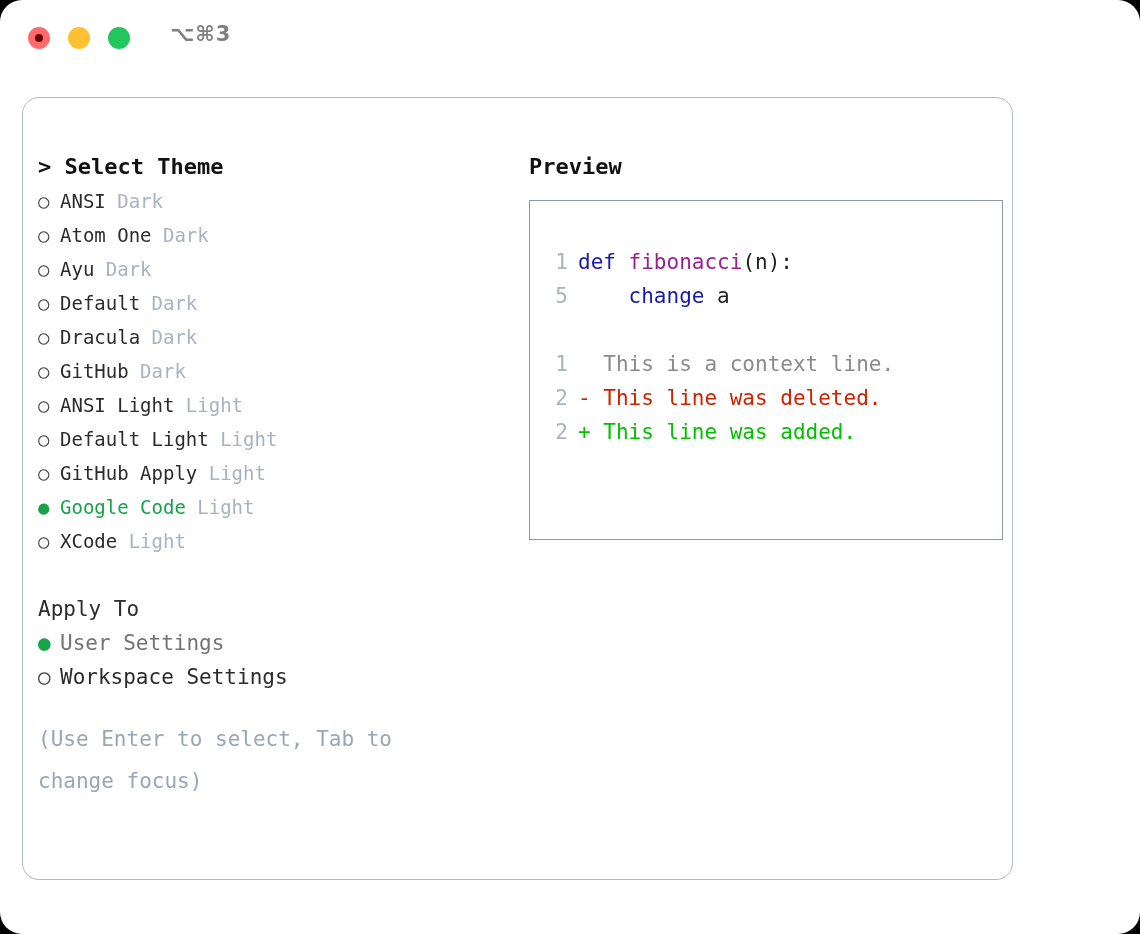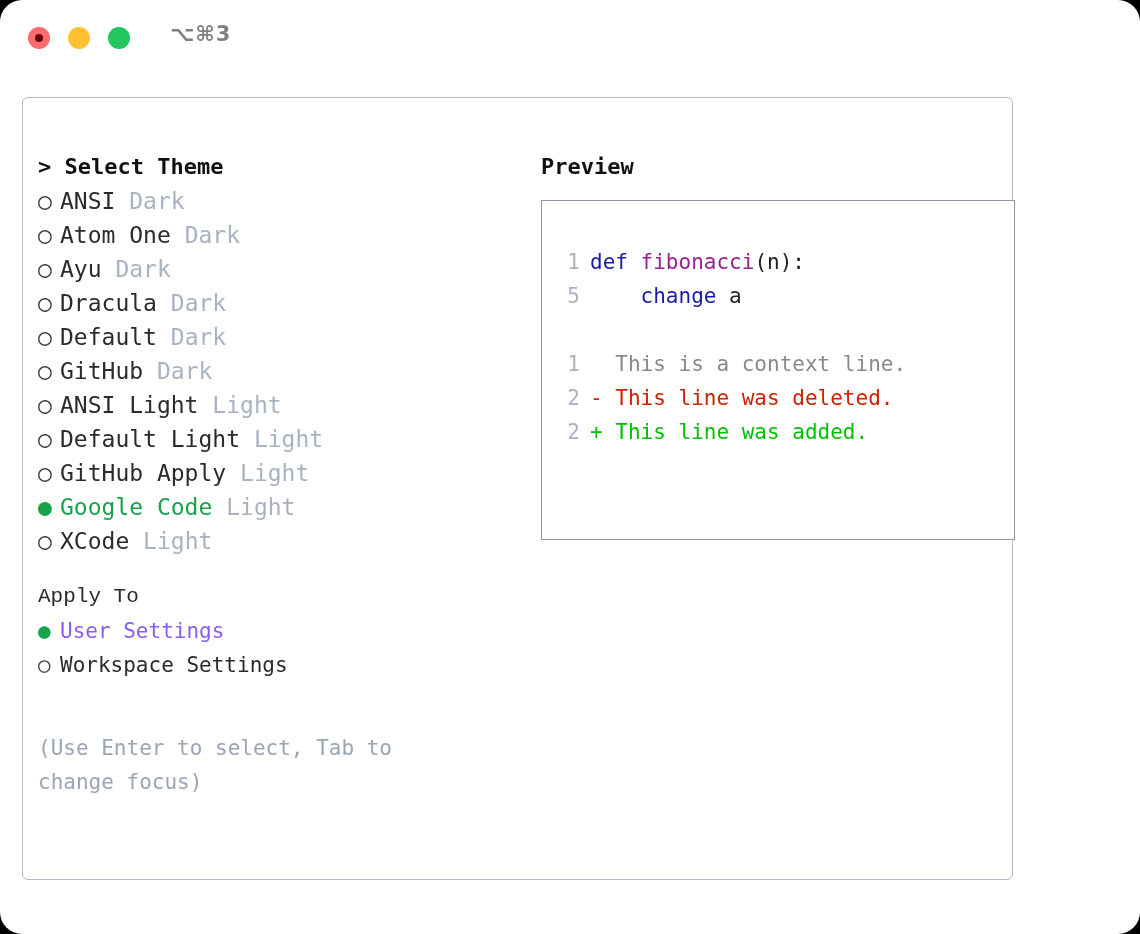--- a/index.html
+++ b/index.html
@@ -60,21 +60,21 @@
     white-space: pre;
   }
 
   
   #panel {
     position: absolute;
     left: 22px; top: 97px;
     width: 991px;
     height: 783px;
     border: 1.6px solid #b0bac8;
-    border-radius: 6px;
+    border-radius: 17px;
     background: #ffffff;
     box-sizing: border-box;
   }
 
   
   #left-col {
     position: absolute;
     left: 15px; top: 52px;
     width: 430px;
   }
@@ -82,64 +82,63 @@
     font-size: 22px;
     font-weight: 700;
     color: #111111;
     white-space: pre;
     line-height: 34px;
     height: 34px;
   }
   .theme-row {
     height: 34px;
     line-height: 34px;
-    font-size: 23px;
+    font-size: 19px;
     color: #333333;
     white-space: pre;
   }
   .bullet {
     display: inline-block;
     width: 22px;
     color: #444444;
   }
   .bullet.sel { color: #16a34a; }
   .theme-name { color: #2b2b2b; }
   .theme-row.selected .theme-name { color: #16a34a; }
   .theme-kind { color: #a8b2c0; }
 
   #apply-to-header {
     height: 34px;
     line-height: 34px;
     font-size: 21px;
     color: #2b2b2b;
     white-space: pre;
-    margin-top: 22px;
-    font-family: Liberation Mono, monospace;
+    margin-top: 34px;
   }
   .apply-row {
     height: 34px;
     line-height: 34px;
     font-size: 21px;
     color: #2b2b2b;
     white-space: pre;
   }
-  .apply-row.selected .apply-name { color: #8b5cf6; }
+  .apply-row.selected .apply-name { color: #737373; }
 
   #hint {
-    margin-top: 49px;
-    font-size: 21px;
-    line-height: 34px;
+    margin-top: 24px;
+    font-size: 21px;
+    line-height: 42px;
     color: #9aa5b5;
     width: 400px;
   }
 
   
   #right-col {
     position: absolute;
-    left: 502px; top: 52px;
+    left: 490px; top: 52px;
     width: 490px;
     padding-left: 16px;
   }
   #preview-header {
     font-size: 22px;
     font-weight: 700;
     color: #111111;
     line-height: 34px;
     white-space: pre;
   }
@@ -194,22 +193,22 @@
   </div>
 
   <div id="panel">
 
     <div id="left-col">
       <div id="select-theme-header">&gt; Select Theme</div>
       <div id="theme-list">
           <div class="theme-row"><span class="bullet">○</span><span class="theme-name">ANSI</span> <span class="theme-kind">Dark</span></div>
           <div class="theme-row"><span class="bullet">○</span><span class="theme-name">Atom One</span> <span class="theme-kind">Dark</span></div>
           <div class="theme-row"><span class="bullet">○</span><span class="theme-name">Ayu</span> <span class="theme-kind">Dark</span></div>
+          <div class="theme-row"><span class="bullet">○</span><span class="theme-name">Default</span> <span class="theme-kind">Dark</span></div>
           <div class="theme-row"><span class="bullet">○</span><span class="theme-name">Dracula</span> <span class="theme-kind">Dark</span></div>
-          <div class="theme-row"><span class="bullet">○</span><span class="theme-name">Default</span> <span class="theme-kind">Dark</span></div>
           <div class="theme-row"><span class="bullet">○</span><span class="theme-name">GitHub</span> <span class="theme-kind">Dark</span></div>
           <div class="theme-row"><span class="bullet">○</span><span class="theme-name">ANSI Light</span> <span class="theme-kind">Light</span></div>
           <div class="theme-row"><span class="bullet">○</span><span class="theme-name">Default Light</span> <span class="theme-kind">Light</span></div>
           <div class="theme-row"><span class="bullet">○</span><span class="theme-name">GitHub Apply</span> <span class="theme-kind">Light</span></div>
           <div class="theme-row selected"><span class="bullet sel">●</span><span class="theme-name">Google Code</span> <span class="theme-kind">Light</span></div>
           <div class="theme-row"><span class="bullet">○</span><span class="theme-name">XCode</span> <span class="theme-kind">Light</span></div>
         </div>
 
       <div id="apply-to-header">Apply To</div>
       <div id="apply-list">

